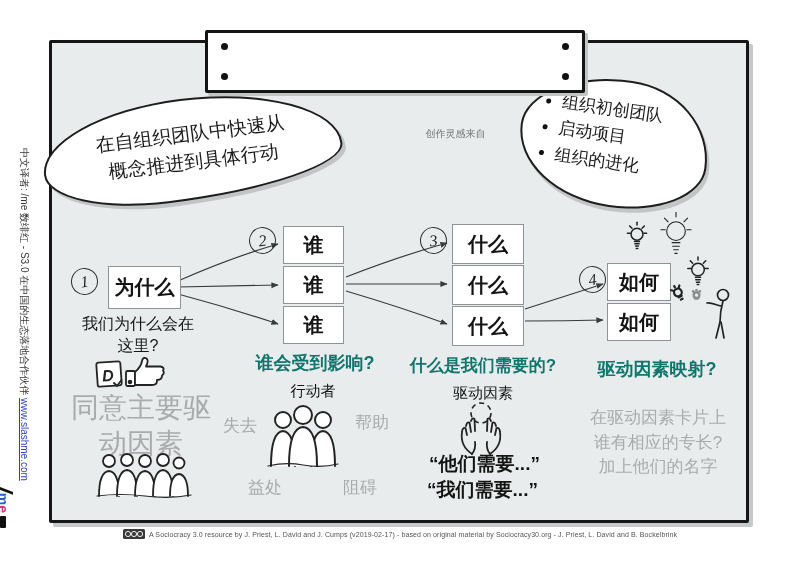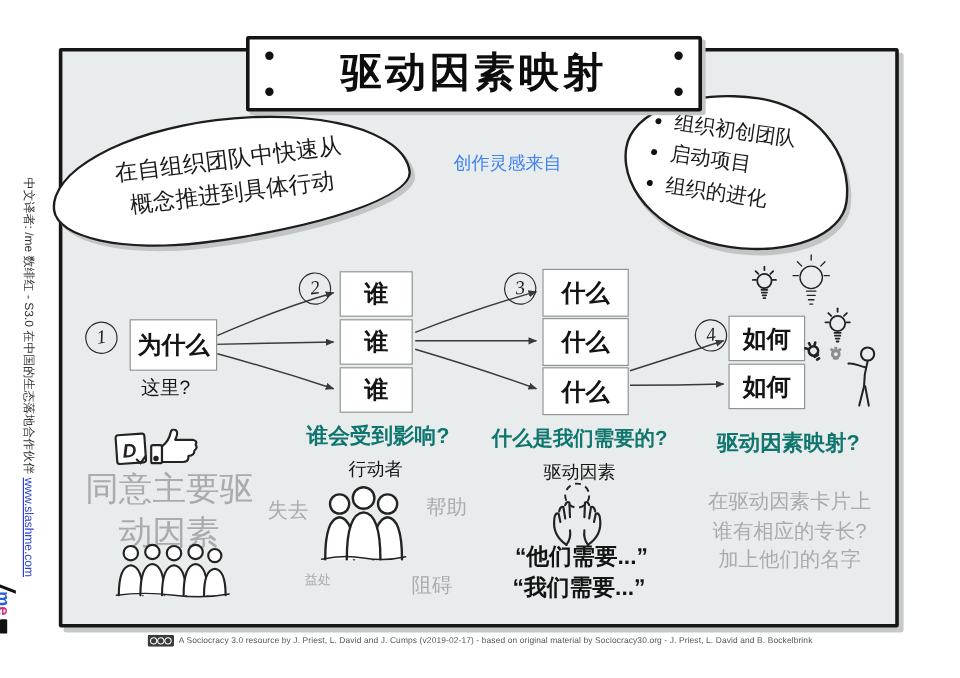--- a/index.html
+++ b/index.html
@@ -28,22 +28,22 @@
                transform:rotate(-7deg);}
   .bubble-left .txt{margin-top:20px;text-align:center;font-size:19px;line-height:1.45;color:#1a1a1a;}
   .bubble-right{left:519px;top:79px;width:190px;height:128px;
                 border-radius:55% 45% 48% 52% / 45% 60% 40% 55%;
                 transform:rotate(8deg);}
   .bubble-right ul{list-style:none;margin:16px 0 0 0;padding:0 0 0 20px;}
   .bubble-right li{display:flex;align-items:center;font-size:17px;line-height:1.55;color:#1a1a1a;}
   .bdot{width:5px;height:5px;border-radius:50%;background:#111;margin-right:11px;flex:0 0 auto;}
 
   
-  .inspire{left:378px;top:126px;width:155px;font-size:15px;
-           line-height:1.5;color:#3b82f6;z-index:2;}
+  .inspire{left:378px;top:126px;width:155px;text-align:center;font-size:10px;
+           line-height:1.5;color:#737373;z-index:2;}
 
   
   .fbox{box-sizing:border-box;background:#ffffff;border:1.6px solid #8e9393;
         display:flex;align-items:center;justify-content:center;
         font-weight:bold;color:#141414;z-index:2;}
   .circnum{box-sizing:border-box;width:27px;height:27px;border:1.8px solid #2c2c2c;
            border-radius:50%;display:flex;align-items:center;justify-content:center;
            font-family:"Liberation Serif","DejaVu Serif",serif;font-style:italic;
            font-size:16px;color:#222;transform:rotate(-8deg);z-index:2;background:transparent;}
   .caption{color:#161616;text-align:center;z-index:2;}
@@ -83,21 +83,20 @@
     <span class="pill"></span>
 </div>
 
 <div class="abs frame"></div>
 
 <div class="abs banner">
   <span class="nail" style="left:13px;top:10px;"></span>
   <span class="nail" style="right:13px;top:10px;"></span>
   <span class="nail" style="left:13px;bottom:10px;"></span>
   <span class="nail" style="right:13px;bottom:10px;"></span>
-  <span class="title">驱动因素映射</span>
 </div>
 
 <div class="abs bubble bubble-left">
   <div class="txt">
     <div>在自组织团队中快速从</div>
     <div>概念推进到具体行动</div>
   </div>
 </div>
 
 <div class="abs bubble bubble-right">
@@ -137,20 +136,21 @@
     <path d="M525,309 Q565,296 603,284" marker-end="url(#ah)"></path>
     <path d="M525,321 Q565,321 603,320" marker-end="url(#ah)"></path>
   </g>
 </svg>
 
 <div class="abs circnum" style="left:71px;top:268px;">
     <span>1</span>
   </div>
 <div class="abs fbox" style="left:108px;top:266px;width:73px;height:43px;font-size:20px;">为什么</div>
 <div class="abs caption" style="left:58px;top:313px;width:160px;font-size:16px;line-height:1.35;">
+  <div>我们为什么会在</div>
   <div>这里?</div>
 </div>
 
 <div class="abs circnum" style="left:249px;top:227px;">
     <span>2</span>
   </div>
 <div class="abs fbox" style="left:283px;top:226px;width:61px;height:38px;font-size:20px;">谁</div>
 <div class="abs fbox" style="left:283px;top:266px;width:61px;height:38px;font-size:20px;">谁</div>
 <div class="abs fbox" style="left:283px;top:306px;width:61px;height:38px;font-size:20px;">谁</div>
 <div class="abs colhead" style="left:235px;top:351px;width:160px;">谁会受到影响?</div>
@@ -280,21 +280,21 @@
       <path d="M5 64 Q5 30 17 29 Q29 30 29 64"></path>
     <circle cx="57" cy="18" r="8"></circle>
       <path d="M45 64 Q45 30 57 29 Q69 30 69 64"></path>
     <circle cx="37" cy="13" r="9"></circle>
       <path d="M23 64 Q23 26 37 25 Q51 26 51 64"></path>
     <path d="M2 64 Q20 60 37 63 Q55 66 72 62" fill="none" stroke-width="1.2"></path>
   </g>
 </svg>
 <div class="abs gray" style="left:218px;top:414px;width:44px;font-size:17px;">失去</div>
 <div class="abs gray" style="left:350px;top:411px;width:44px;font-size:17px;">帮助</div>
-<div class="abs gray" style="left:243px;top:476px;width:44px;font-size:11px;">益处</div>
+<div class="abs gray" style="left:243px;top:476px;width:44px;font-size:17px;">益处</div>
 <div class="abs gray" style="left:338px;top:476px;width:44px;font-size:17px;">阻碍</div>
 
 <div class="abs caption" style="left:428px;top:384px;width:110px;font-size:15px;">驱动因素</div>
 <svg class="abs doodle" style="left:450px;top:400px;" width="62" height="56" viewBox="0 0 62 56">
   <circle cx="31" cy="13" r="10" fill="none" stroke="#232323" stroke-width="1.6" stroke-dasharray="5 4"></circle>
   <g stroke="#232323" stroke-width="1.8" fill="none" stroke-linecap="round">
     <path d="M22 54 Q10 46 12 32 Q12.5 27 15.5 28 L17 35"></path>
     <path d="M16 26 Q17 21.5 19.5 22.5 L21 32"></path>
     <path d="M21 21 Q22.5 17 24.5 19 L25 31"></path>
     <path d="M22 54 Q26 49 25 42"></path>

